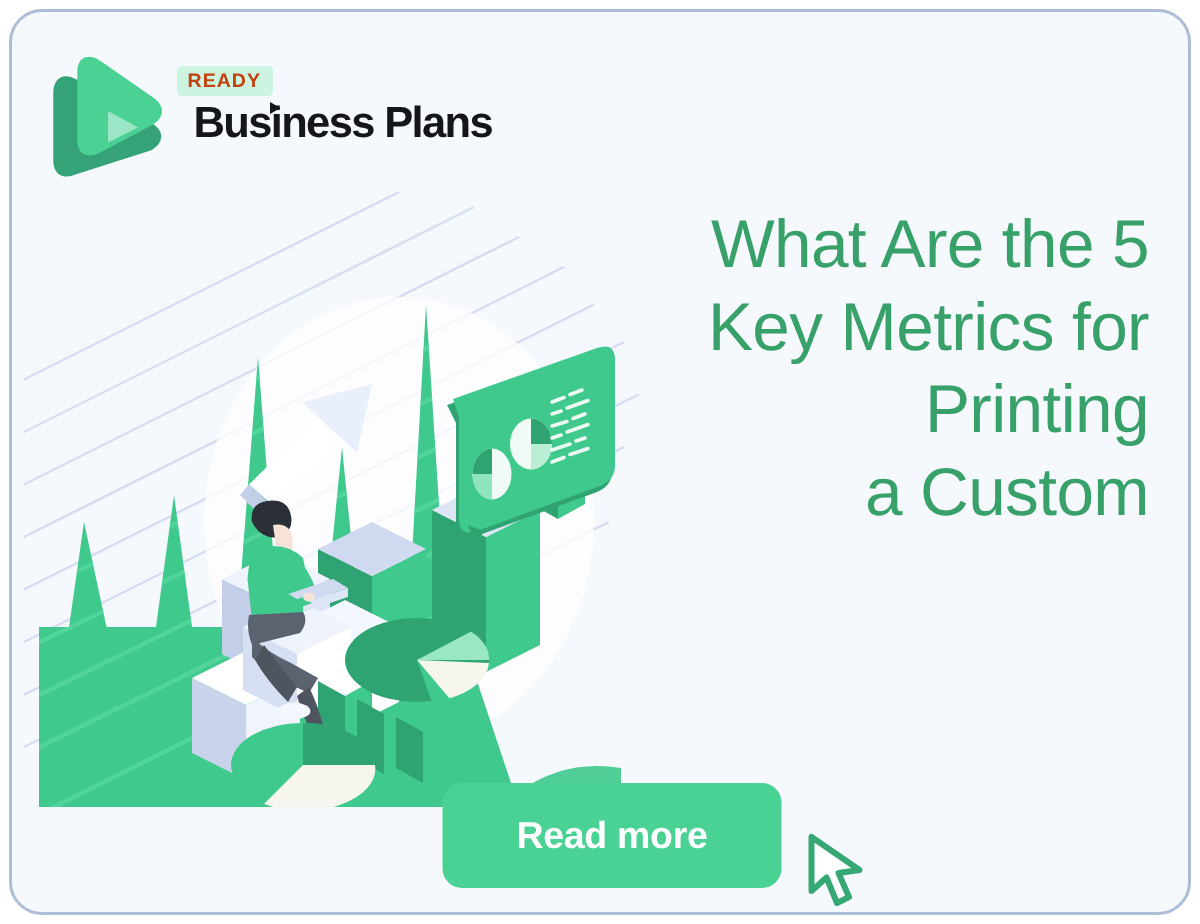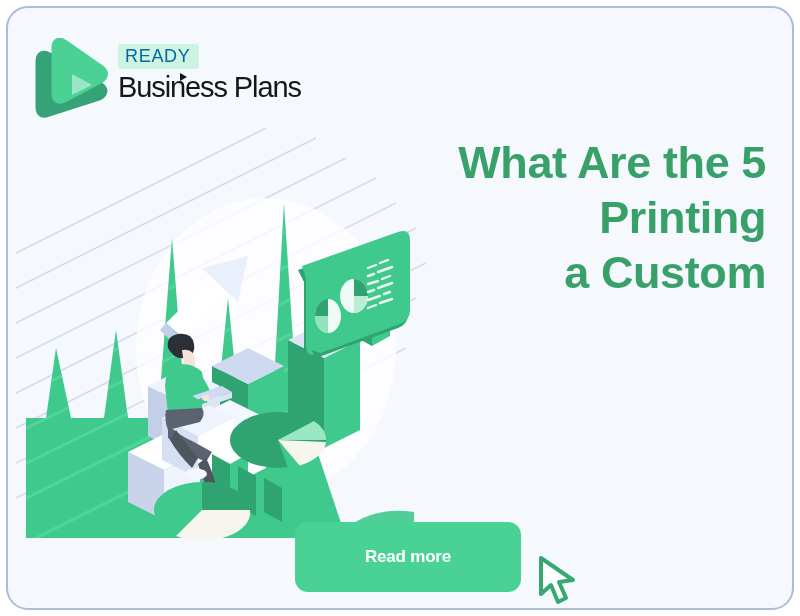--- a/index.html
+++ b/index.html
@@ -52,38 +52,39 @@
   .logo-text {
     position: absolute;
     left: 88px;
     top: 10px;
     width: 210px;
   }
 
   .badge-ready {
     display: inline-block;
     background: #cdf3e1;
-    color: #0369a1;
-    font-size: 18px;
-    font-weight: normal;
+    color: #c2410c;
+    font-size: 13px;
+    font-weight: bold;
     letter-spacing: 0.7px;
     padding: 3px 8px 3px 7px;
     border-radius: 3px;
     line-height: 1.05;
   }
 
   .brand-name {
     margin-top: 3px;
     color: #141619;
     font-size: 29px;
-    font-weight: normal;
+    font-weight: bold;
     letter-spacing: -1.1px;
     line-height: 1.08;
     white-space: nowrap;
     position: relative;
+    text-align: right;
   }
 
   .brand-name .dot-play {
     position: absolute;
     left: 62px;
     top: 1px;
     width: 0;
     height: 0;
     border-left: 7px solid #141619;
     border-top: 4.5px solid transparent;
@@ -92,21 +93,21 @@
 
   
   .headline {
     position: absolute;
     right: 26px;
     top: 128px;
     width: 360px;
     text-align: right;
     color: #38a169;
     font-size: 45px;
-    font-weight: bold;
+    font-weight: normal;
     line-height: 1.22;
     letter-spacing: -0.4px;
   }
 
   
   .illustration {
     position: absolute;
     left: 8px;
     top: 110px;
     width: 420px;
@@ -118,21 +119,21 @@
     position: absolute;
     left: 287px;
     top: 514px;
     height: 72px;
   }
 
   .btn-read-more {
     display: block;
     background: #4ad295;
     color: #ffffff;
-    font-size: 17px;
+    font-size: 25px;
     font-weight: bold;
     letter-spacing: -0.2px;
     border: none;
     border-radius: 13px;
     width: 226px;
     height: 70px;
     cursor: pointer;
     font-family: "Liberation Sans", sans-serif;
   }
 
@@ -168,20 +169,21 @@
         <span class="badge-ready">READY</span>
         <div class="brand-name">
           <span>Business Plans</span>
           <span class="dot-play"></span>
         </div>
       </div>
     </div>
 
     <div class="headline">
       <div>What Are the 5</div>
+      <div>Key Metrics for</div>
       <div>Printing</div>
       <div>a Custom</div>
     </div>
 
     <div class="illustration">
       <svg viewBox="0 0 420 420" width="420" height="420" aria-hidden="true">
 
         <defs>
           <clipPath id="clipArea">
 

